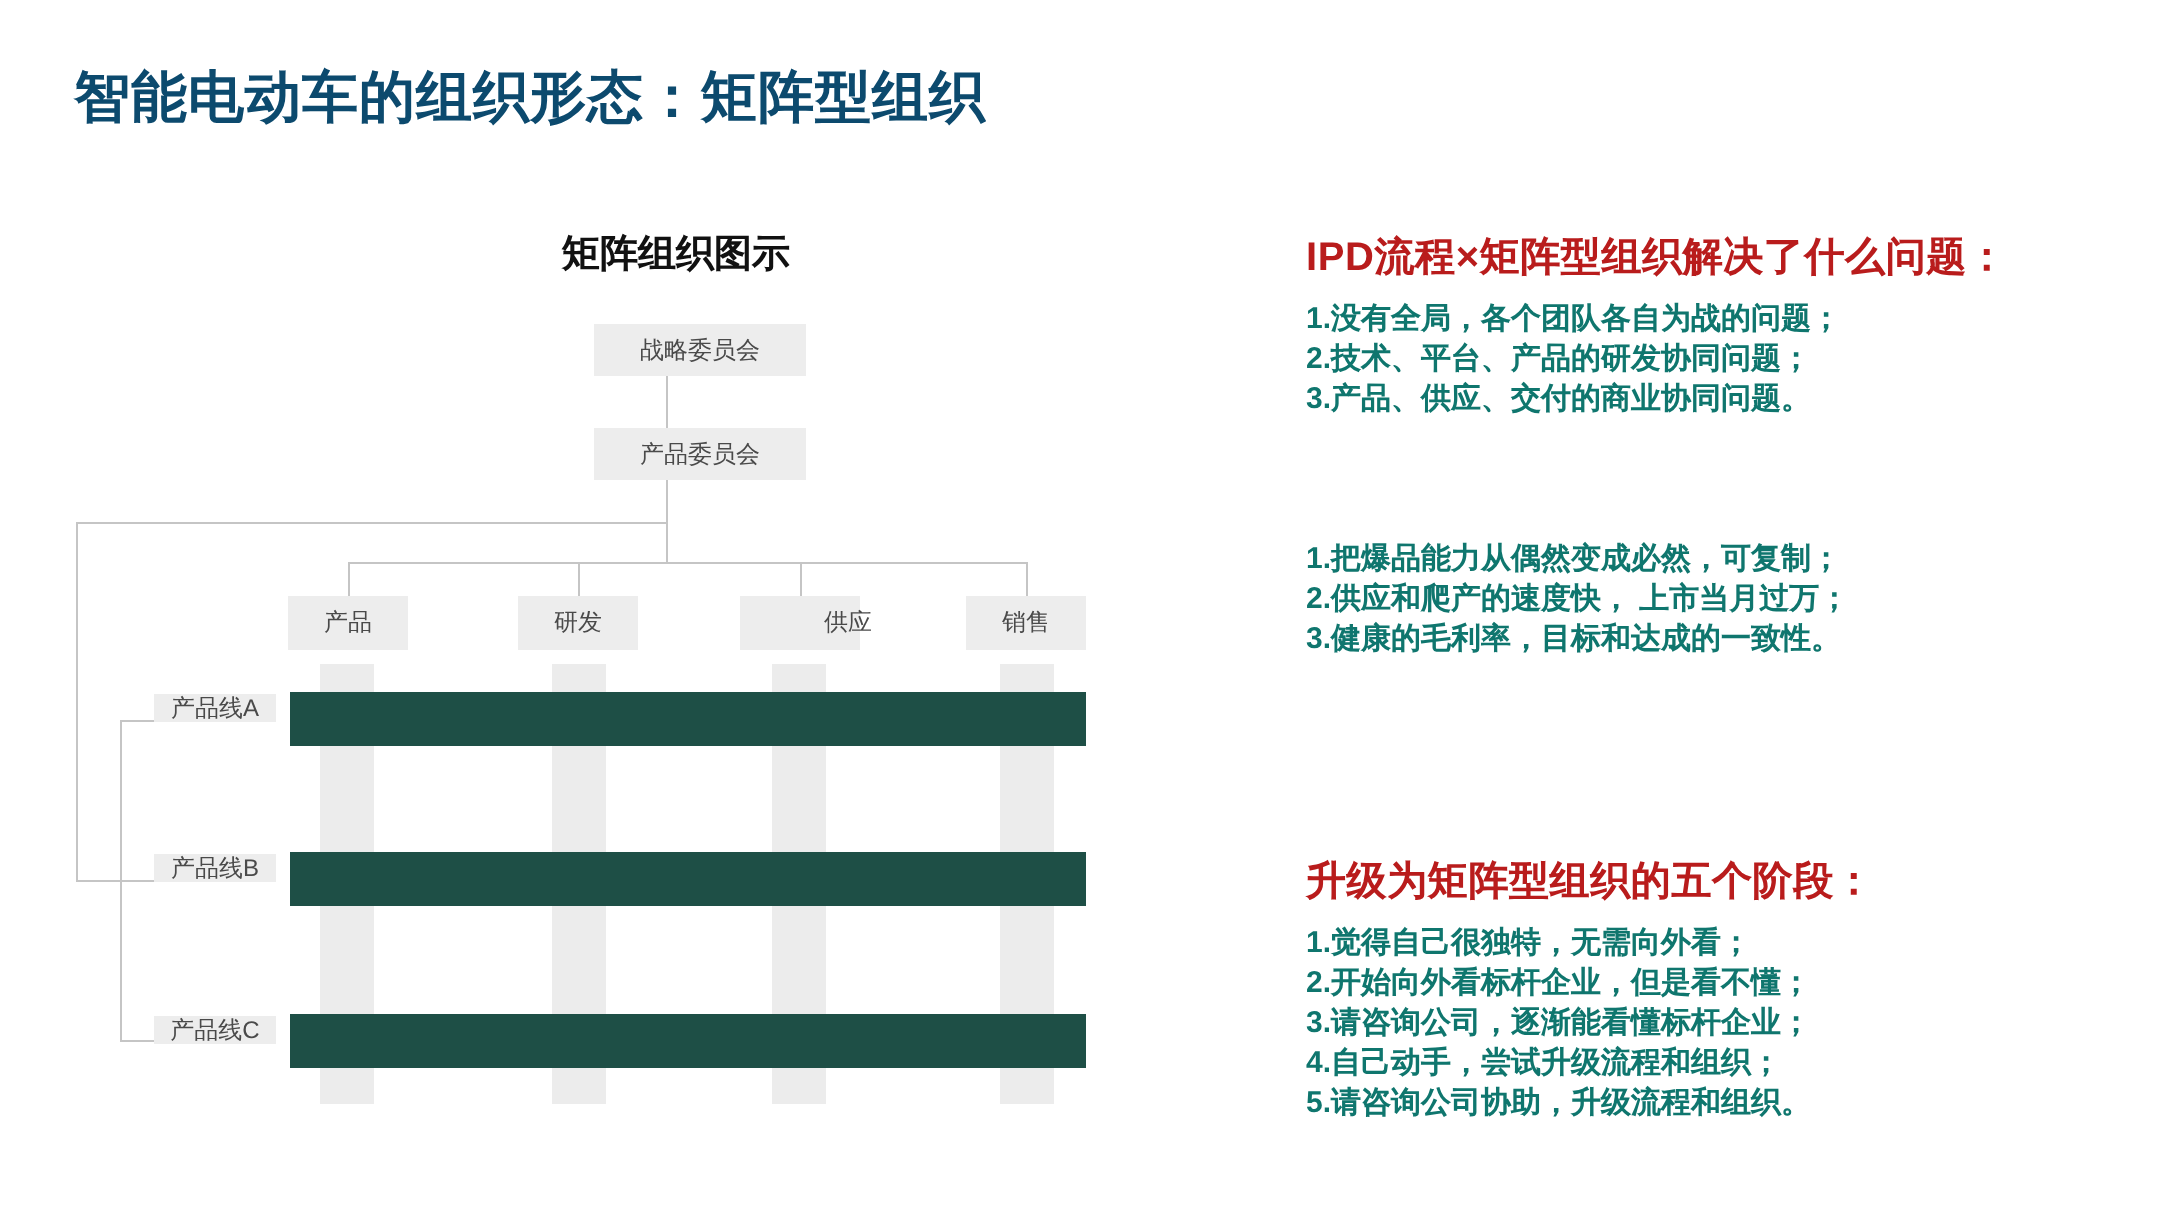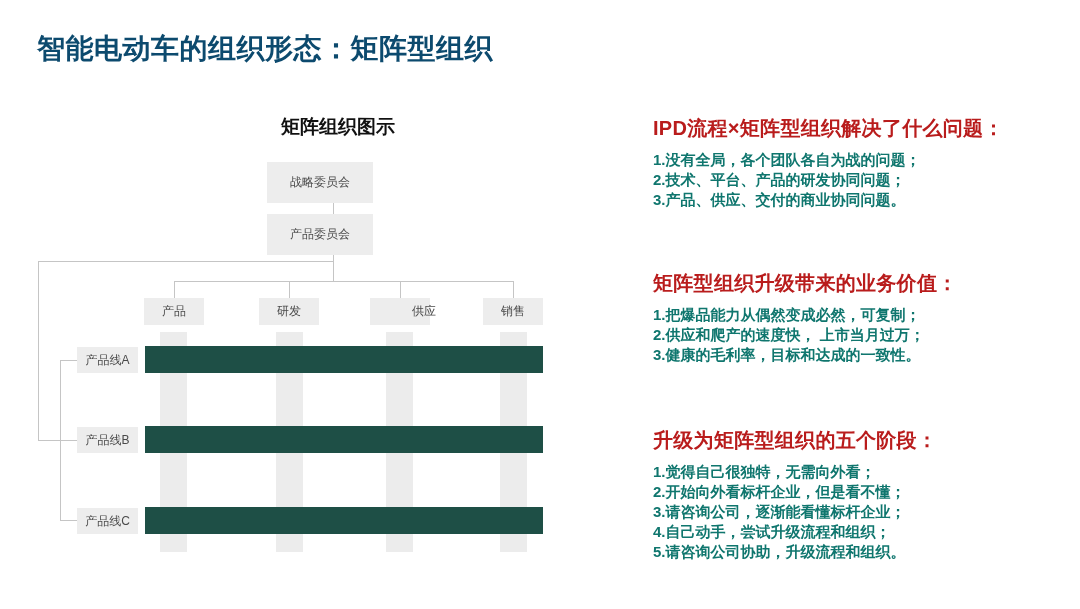--- a/index.html
+++ b/index.html
@@ -25,23 +25,23 @@
     white-space: nowrap;
   }
 
   .cline { position: absolute; background: #c5c5c5; }
 
   .gbox {
     position: absolute; background: #ededed; color: #4a4a4a;
     display: flex; align-items: center; justify-content: center;
     font-size: 12px; white-space: nowrap; z-index: 3;
   }
-  .committee { left: 267px; width: 106px; height: 41px; }
+  .committee { left: 297px; width: 106px; height: 26px; }
   .func { top: 298px; width: 60px; height: 27px; }
-  .pline { left: 77px; width: 61px; height: 26px; }
+  .pline { left: 77px; width: 61px; height: 14px; }
 
   .colband {
     position: absolute; top: 332px; width: 27px; height: 220px;
     background: #ececec; z-index: 1;
   }
   .greenbar {
     position: absolute; left: 145px; width: 398px; height: 27px;
     background: #1e4f46; z-index: 2;
   }
 
@@ -103,21 +103,20 @@
   </div>
 
   <div class="section" style="top:115px;">
     <h2>IPD流程×矩阵型组织解决了什么问题：</h2>
     <div class="li">1.没有全局，各个团队各自为战的问题；</div>
     <div class="li">2.技术、平台、产品的研发协同问题；</div>
     <div class="li">3.产品、供应、交付的商业协同问题。</div>
   </div>
 
   <div class="section" style="top:270px;">
-    <h2>矩阵型组织升级带来的业务价值：</h2>
     <div class="li">1.把爆品能力从偶然变成必然，可复制；</div>
     <div class="li">2.供应和爬产的速度快， 上市当月过万；</div>
     <div class="li">3.健康的毛利率，目标和达成的一致性。</div>
   </div>
 
   <div class="section" style="top:427px;">
     <h2>升级为矩阵型组织的五个阶段：</h2>
     <div class="li">1.觉得自己很独特，无需向外看；</div>
     <div class="li">2.开始向外看标杆企业，但是看不懂；</div>
     <div class="li">3.请咨询公司，逐渐能看懂标杆企业；</div>

